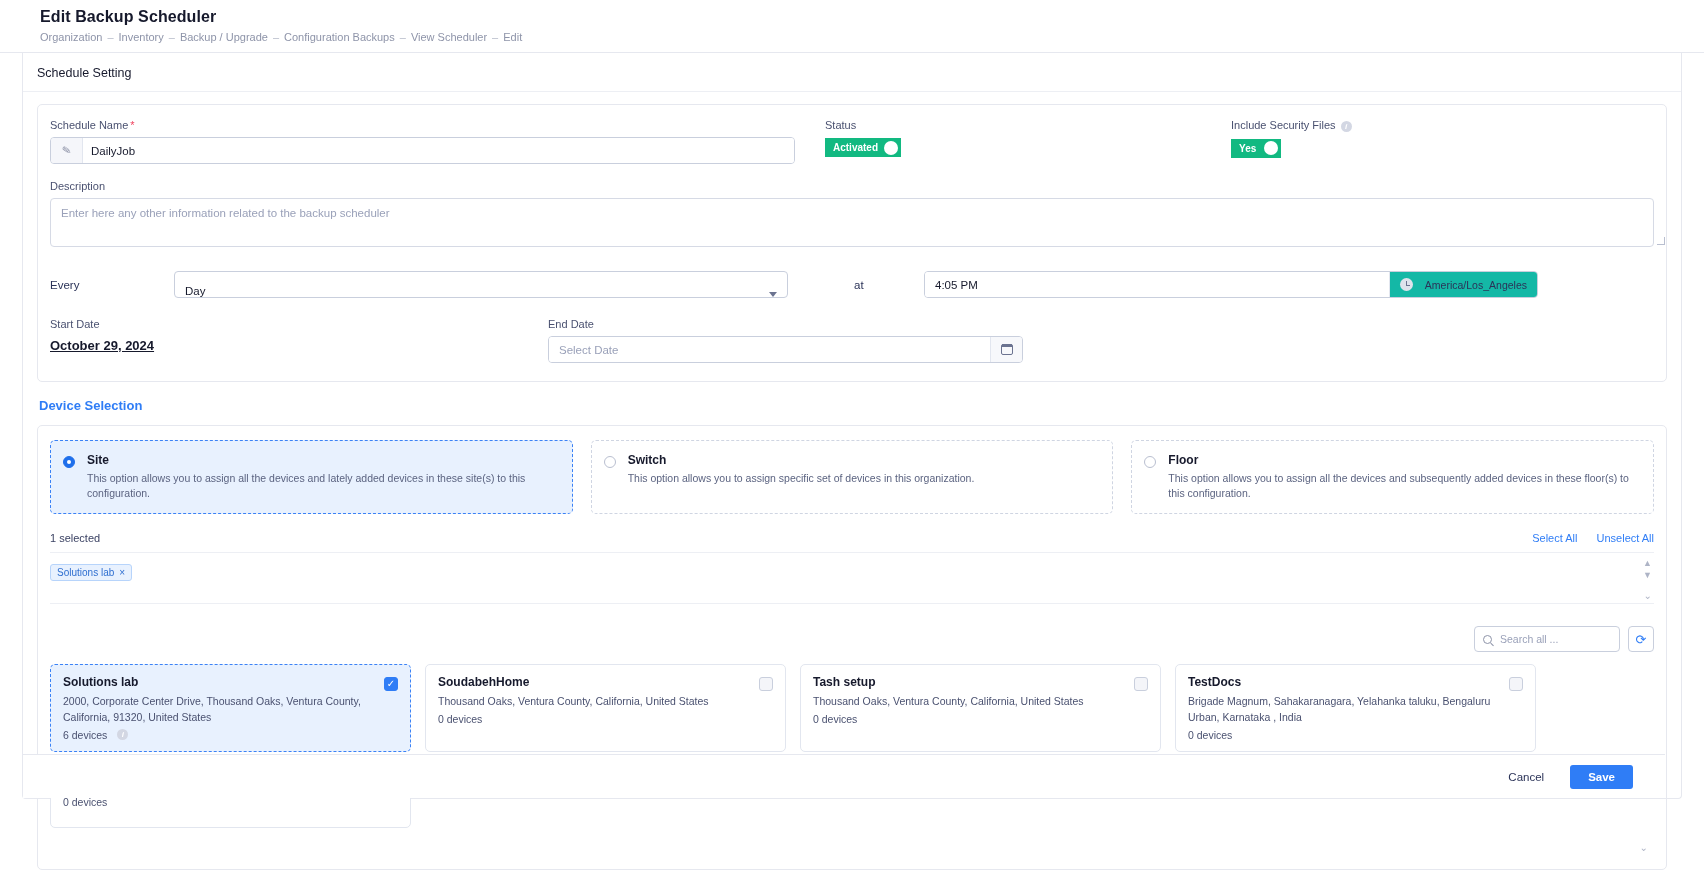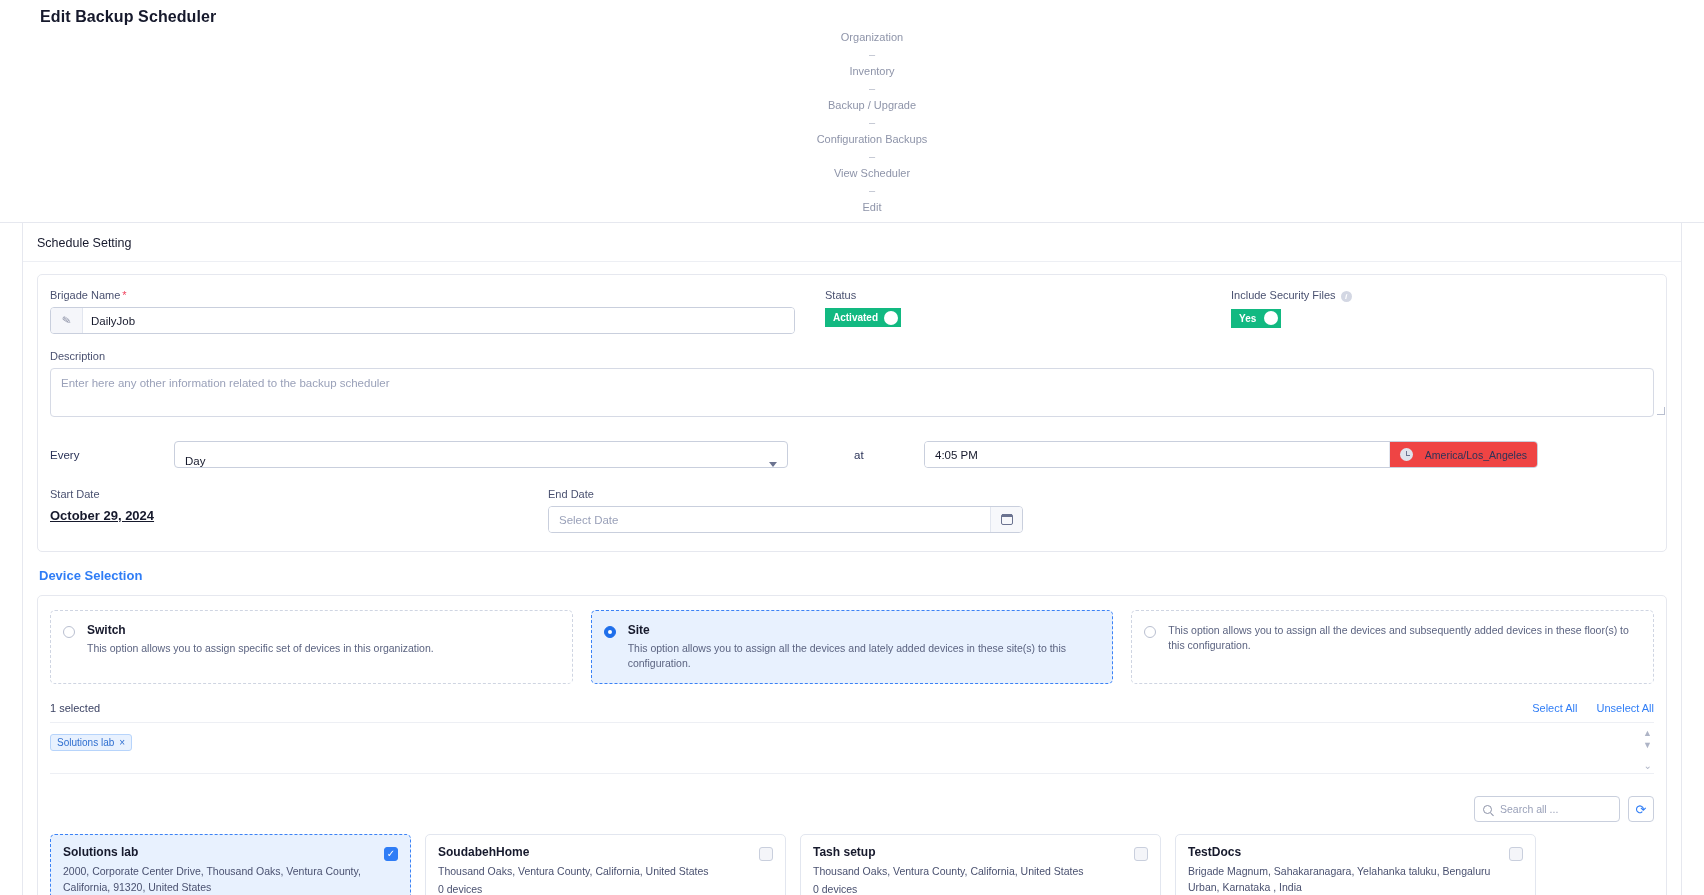--- a/index.html
+++ b/index.html
@@ -7,21 +7,21 @@
   body {
     width:1704px; height:895px;
     background:#ffffff;
     font-family:"Liberation Sans", sans-serif;
     color:#1b2559;
     overflow:hidden;
     position:relative;
   }
   .page-head { padding:8px 0 0 40px; }
   .page-title { font-size:16px; font-weight:bold; color:#16192c; letter-spacing:.1px; }
-  .breadcrumb { margin-top:5px; font-size:11px; color:#8e94a9; display:flex; gap:5px; align-items:center;flex-direction:column; }
+  .breadcrumb { margin-top:5px; font-size:11px; color:#8e94a9; display:flex; gap:5px; align-items:center; }
   .breadcrumb .crumb { white-space:nowrap; }
   .breadcrumb .sep { color:#b6bbc9; }
   .breadcrumb .crumb.last { color:#8e94a9; }
 
   .divider-top { height:1px; background:#e6e8ef; margin-top:9px; }
 
   .shell {
     margin:0 22px; background:#fff; border:1px solid #e6e8ef; border-top:none;
     border-radius:0 0 4px 4px; height:746px; position:relative;
   }
@@ -57,21 +57,21 @@
   .resize-grip { position:absolute; right:16px; width:8px; height:8px; border-right:1px solid #b9bfd0; border-bottom:1px solid #b9bfd0; transform:translateY(-14px); margin-left:auto; }
 
   .sched-row { display:flex; align-items:center; margin-top:20px; }
   .every-label, .at-label { font-size:11.5px; color:#2b3358; }
   .every-label { width:124px; }
   .select-box { width:614px; height:27px; border:1px solid #c9cfdd; border-radius:4px; background:#fff; display:flex; align-items:flex-end; justify-content:space-between; padding:0 10px; font-size:11.5px; color:#16192c; }
   .caret { width:0; height:0; border-left:4px solid transparent; border-right:4px solid transparent; border-top:5px solid #6b7390; }
   .at-label { margin-left:66px; width:70px; }
   .time-wrap { display:flex; width:614px; height:27px; border:1px solid #c9cfdd; border-radius:4px; overflow:hidden; background:#fff; }
   .time-input { flex:1; border:none; outline:none; font-size:11.5px; color:#16192c; padding:0 10px; font-family:"Liberation Sans", sans-serif; }
-  .tz { background:#ef4444; border-left:1px solid #e2e6ef; display:flex; align-items:center; gap:12px; padding:0 10px; font-size:10.5px; color:#2b3358; white-space:nowrap; }
+  .tz { background:#14b8a6; border-left:1px solid #e2e6ef; display:flex; align-items:center; gap:12px; padding:0 10px; font-size:10.5px; color:#2b3358; white-space:nowrap; }
   .clock { width:13px; height:13px; border-radius:50%; background:#dfe3ec; position:relative; }
   .clock::before { content:""; position:absolute; left:6px; top:3px; width:1px; height:4px; background:#6b7390; }
   .clock::after { content:""; position:absolute; left:6px; top:6.5px; width:4px; height:1px; background:#6b7390; }
 
   .date-row { display:flex; margin-top:20px; }
   .date-col-start { width:498px; }
   .start-val { font-size:13px; font-weight:bold; color:#16192c; margin-top:8px;text-decoration:underline; }
   .date-wrap { display:flex; width:475px; height:27px; border:1px solid #c9cfdd; border-radius:4px; overflow:hidden; background:#fff; }
   .date-input { flex:1; border:none; outline:none; font-size:11.5px; color:#16192c; padding:0 10px; font-family:"Liberation Sans", sans-serif; }
   .date-input::placeholder { color:#9aa1b9; }
@@ -146,21 +146,21 @@
 
 <div class="shell">
   <div class="panel-title">Schedule Setting</div>
 
   <div class="scroll-body">
 
 
     <div class="box">
       <div class="row">
         <div>
-          <span class="fld-label"><span>Brigade Name</span><span class="req">*</span></span>
+          <span class="fld-label"><span>Schedule Name</span><span class="req">*</span></span>
           <div class="name-wrap">
             <div class="name-icon">
                 <span class="pencil">✎</span>
               </div>
             <input class="name-input" value="DailyJob" style="">
           </div>
         </div>
         <div class="status-col">
           <span class="fld-label">Status</span>
           <div class="toggle">
@@ -211,37 +211,38 @@
               </div>
           </div>
         </div>
       </div>
     </div>
 
     <div class="section-label">Device Selection</div>
 
     <div class="dev-box">
       <div class="opt-row" id="opt-row">
+          <div class="opt-card sel">
+            <span class="radio on"></span>
+            <div>
+              <div class="opt-title">Site</div>
+              <div class="opt-desc">This option allows you to assign all the devices and lately added devices in these site(s) to this configuration.</div>
+            </div>
+          </div>
           <div class="opt-card">
             <span class="radio"></span>
             <div>
               <div class="opt-title">Switch</div>
               <div class="opt-desc">This option allows you to assign specific set of devices in this organization.</div>
             </div>
           </div>
-          <div class="opt-card sel">
-            <span class="radio on"></span>
-            <div>
-              <div class="opt-title">Site</div>
-              <div class="opt-desc">This option allows you to assign all the devices and lately added devices in these site(s) to this configuration.</div>
-            </div>
-          </div>
           <div class="opt-card">
             <span class="radio"></span>
             <div>
+              <div class="opt-title">Floor</div>
               <div class="opt-desc">This option allows you to assign all the devices and subsequently added devices in these floor(s) to this configuration.</div>
             </div>
           </div>
         </div>
 
       <div class="sel-bar">
         <span class="sel-count">1 selected</span>
         <span class="sel-links">
           <a>Select All</a>
           <a>Unselect All</a>

